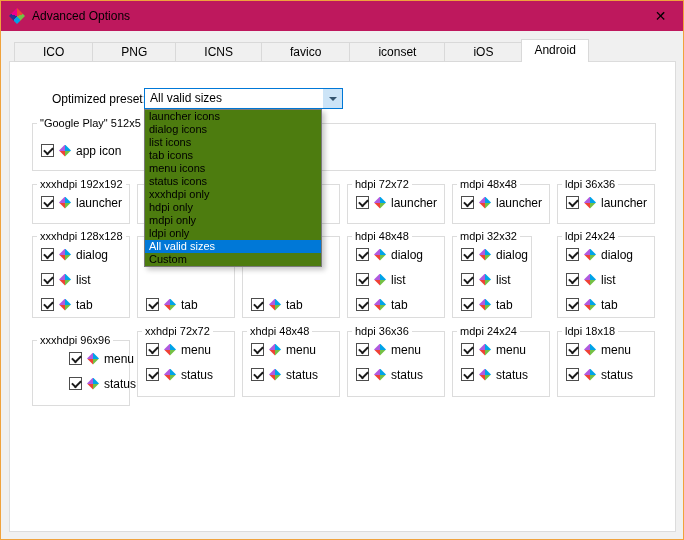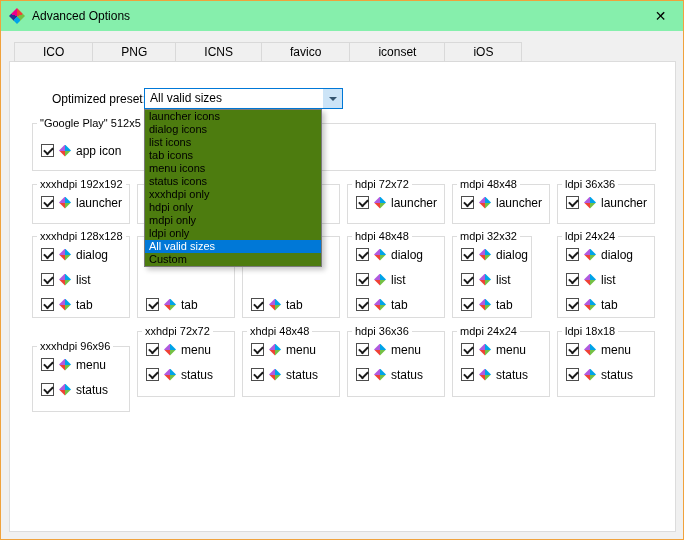--- a/index.html
+++ b/index.html
@@ -2,21 +2,21 @@
 <html><head>
 <meta charset="utf-8">
 <style>
   * { margin:0; padding:0; box-sizing:border-box; }
   body { background:#e8e8e8; font-family:"Liberation Sans", sans-serif; }
   .window {
     position:relative; width:684px; height:540px;
     border:1px solid #f0a23c; background:#f0f0f0;
     font-size:12px; color:#000; overflow:hidden;
   }
-  .titlebar { position:absolute; top:0; left:0; right:0; height:30px; background:#86efac; display:flex; align-items:center; }
+  .titlebar { position:absolute; top:0; left:0; right:0; height:30px; background:#be185d; display:flex; align-items:center; }
   .app-icon { width:16px; height:16px; margin-left:8px; flex:none;
     background:conic-gradient(#ef4136 0 20%, #74c044 20% 40%, #00a3e8 40% 60%, #2e3192 60% 80%, #ec008c 80% 100%);
     clip-path:polygon(50% 0,100% 50%,50% 100%,0 50%); }
   .title-text { margin-left:7px; font-size:12px; }
   .close-btn { position:absolute; right:0; top:0; width:45px; height:29px; display:flex; align-items:center; justify-content:center; font-size:14px; cursor:default; }
   .tabs { position:absolute; left:13px; top:40px; height:21px; display:flex; align-items:flex-end; z-index:5; }
   .tab { background:#f0f0f0; border:1px solid #d9d9d9; height:20px; padding:0 28px; line-height:18px; margin-right:-1px; font-size:12px; white-space:nowrap; }
   .tab.active { position:relative; z-index:6; background:#fff; height:23px; border-bottom:none; line-height:20px; padding:0 12px; }
   .panel { position:absolute; left:8px; top:60px; width:667px; height:471px; background:#fff; border:1px solid #dcdcdc; }
   .preset-label { position:absolute; left:42px; top:30px; }
@@ -51,20 +51,21 @@
     <span>✕</span>
   </div>
 
   <div class="tabs">
     <div class="tab">ICO</div>
     <div class="tab">PNG</div>
     <div class="tab">ICNS</div>
     <div class="tab">favico</div>
     <div class="tab">iconset</div>
     <div class="tab">iOS</div>
+    <div class="tab active">Android</div>
   </div>
 
   <div class="panel">
 
     <span class="preset-label">Optimized preset:</span>
 
     <div class="combo">
       <span class="combo-text">All valid sizes</span>
       <span class="combo-btn">
         <span class="combo-arrow"></span>
@@ -217,21 +218,21 @@
           <span class="item-label">list</span>
         </label>
         <label class="item">
           <span class="cb"></span>
           <span class="mini"></span>
           <span class="item-label">tab</span>
         </label>
       </div>
     </div>
 
-    <div class="group" style="left:22px;top:284px;width:98px;height:66px;">
+    <div class="group" style="left:22px;top:278px;width:98px;height:66px;padding-left:28px;">
       <span class="group-title">xxxhdpi 96x96</span>
       <div class="items">
         <label class="item">
           <span class="cb"></span>
           <span class="mini"></span>
           <span class="item-label">menu</span>
         </label>
         <label class="item">
           <span class="cb"></span>
           <span class="mini"></span>

